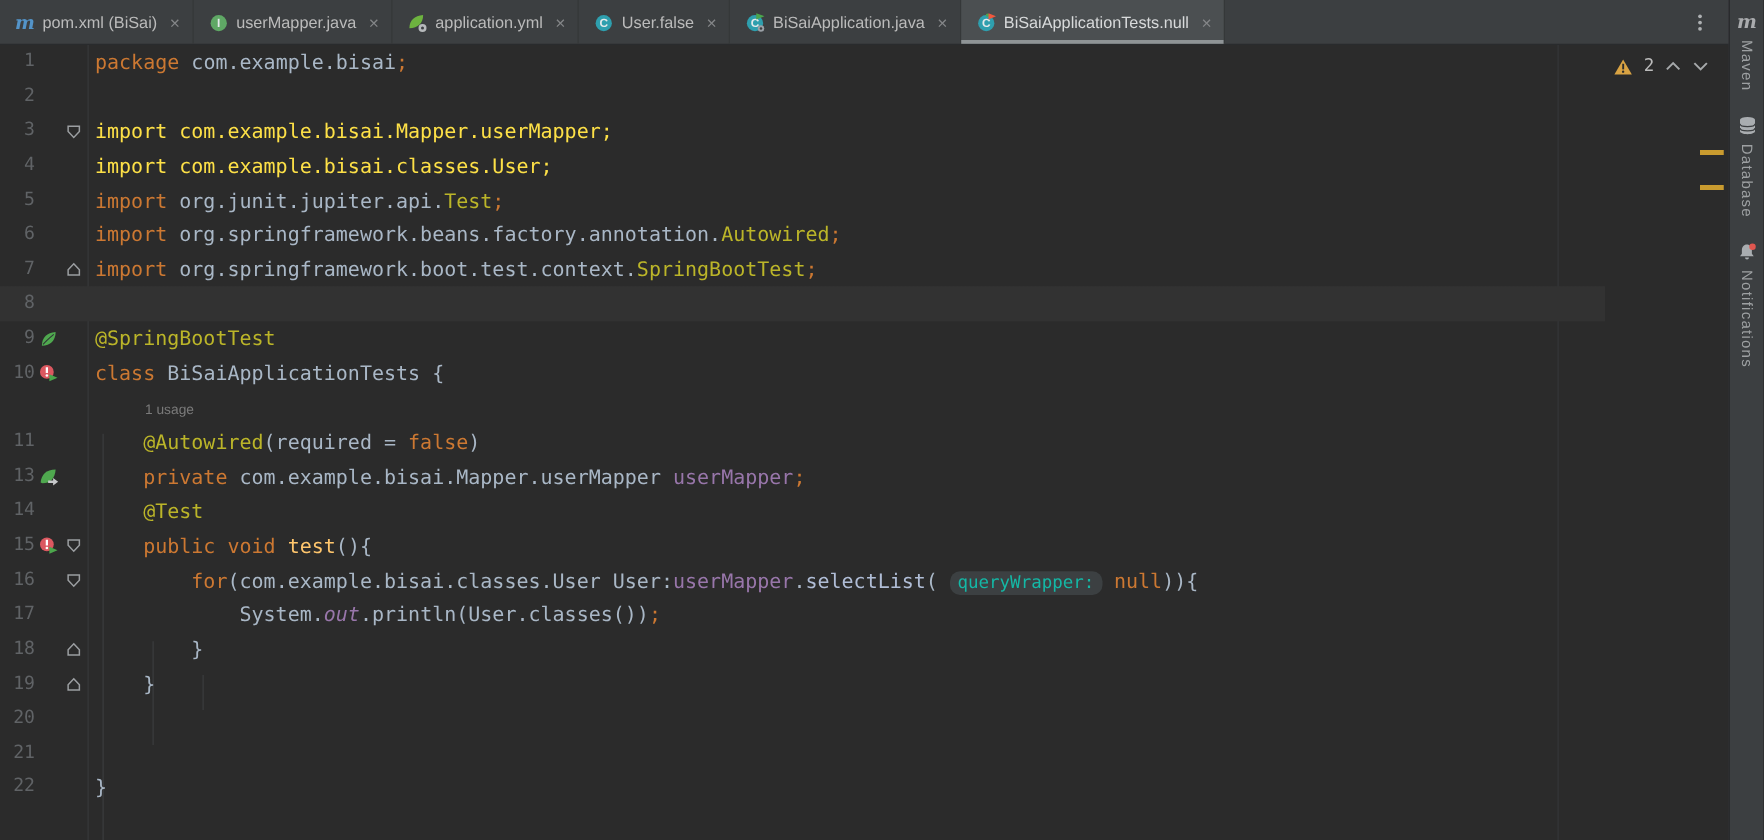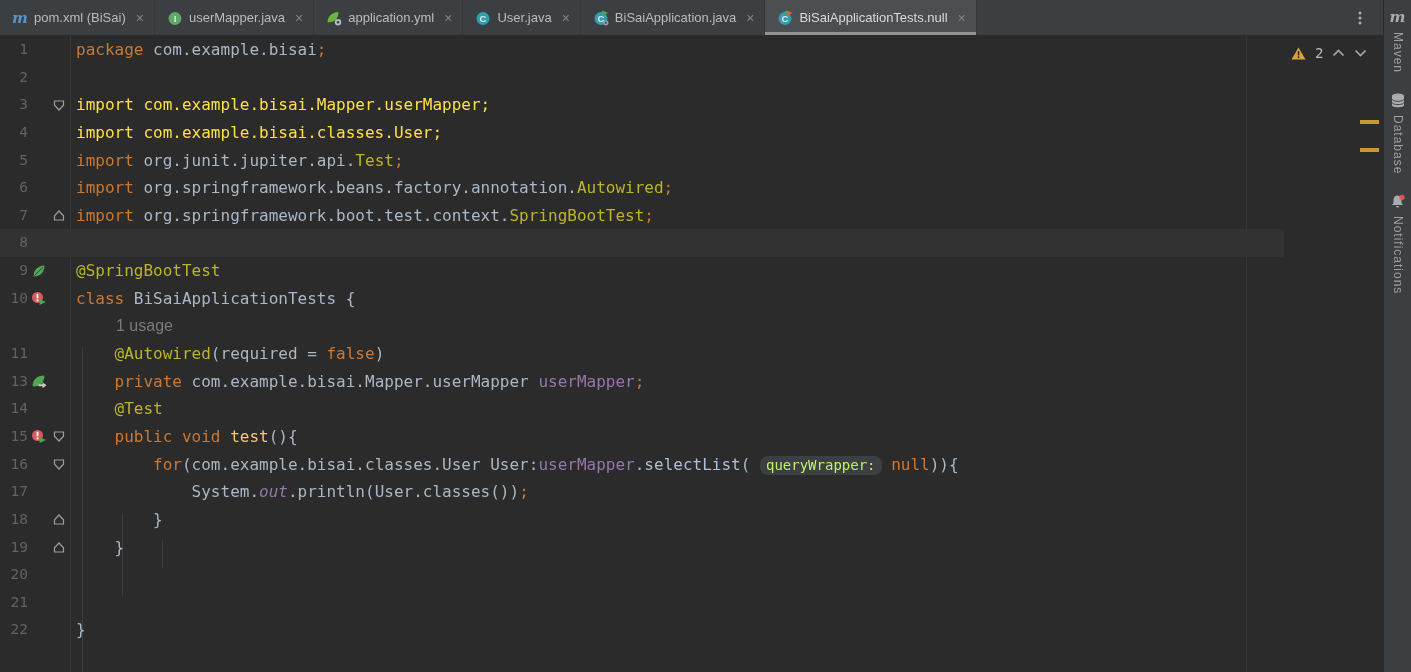--- a/index.html
+++ b/index.html
@@ -67,23 +67,23 @@
   .c-kw   { color:#cc7832; }
   .c-def  { color:#a9b7c6; }
   .c-ann  { color:#bbb529; }
   .c-mth  { color:#ffc66d; }
   .c-fld  { color:#9876aa; }
   .c-fldi { color:#9876aa; font-style:italic; }
   .c-cmt  { color:#808080; }
   .c-gray { color:#fde047; }
   .c-semi { color:#cc7832; }
   .c-call { color:#b0bdd6; }
-  .c-usage { color:#7a7a7a; font-family:"Liberation Sans",sans-serif; font-size:16px; margin-left:40px; }
+  .c-usage { color:#7a7a7a; font-family:"Liberation Sans",sans-serif; font-size:11px; margin-left:40px; }
   .hint {
-    background:#3c4042; color:#bef264; border-radius:8px;
+    background:#3c4042; color:#14b8a6; border-radius:8px;
     padding:1px 6px 2px 6px; font-size:14px;
   }
 
   
   .inspections {
     position:absolute; left:1291px; top:6px; height:22px;
     display:flex; align-items:center; gap:9px;
     font-size:14px; color:#bbbbbb;
   }
   .insp-icon { display:inline-flex; align-items:center; }
@@ -123,21 +123,21 @@
         <span class="tab-label">application.yml</span>
         <span class="tab-close">×</span>
       </div>
       <div class="tab">
         <span class="tab-icon">
           <svg width="16" height="16" viewBox="0 0 16 16">
             <circle cx="8" cy="8.5" r="6.5" fill="#2E9FAE"></circle>
             <text x="8" y="11.6" font-size="9.5" font-weight="bold" text-anchor="middle" fill="#e3e9ea" font-family="Liberation Sans, sans-serif">C</text>
           </svg>
         </span>
-        <span class="tab-label">User.java</span>
+        <span class="tab-label">User.false</span>
         <span class="tab-close">×</span>
       </div>
       <div class="tab">
         <span class="tab-icon">
           <svg width="16" height="16" viewBox="0 0 16 16">
             <circle cx="8" cy="8.5" r="6.5" fill="#2E9FAE"></circle>
             <text x="8" y="11.6" font-size="9.5" font-weight="bold" text-anchor="middle" fill="#e3e9ea" font-family="Liberation Sans, sans-serif">C</text>
             <polygon points="9,0.5 15.5,3 9,5.5" fill="#4CA64C"></polygon>
             <circle cx="12.8" cy="12.8" r="2.6" fill="#9aa0a6"></circle>
             <circle cx="12.8" cy="12.8" r="1" fill="#3c3f41"></circle>

